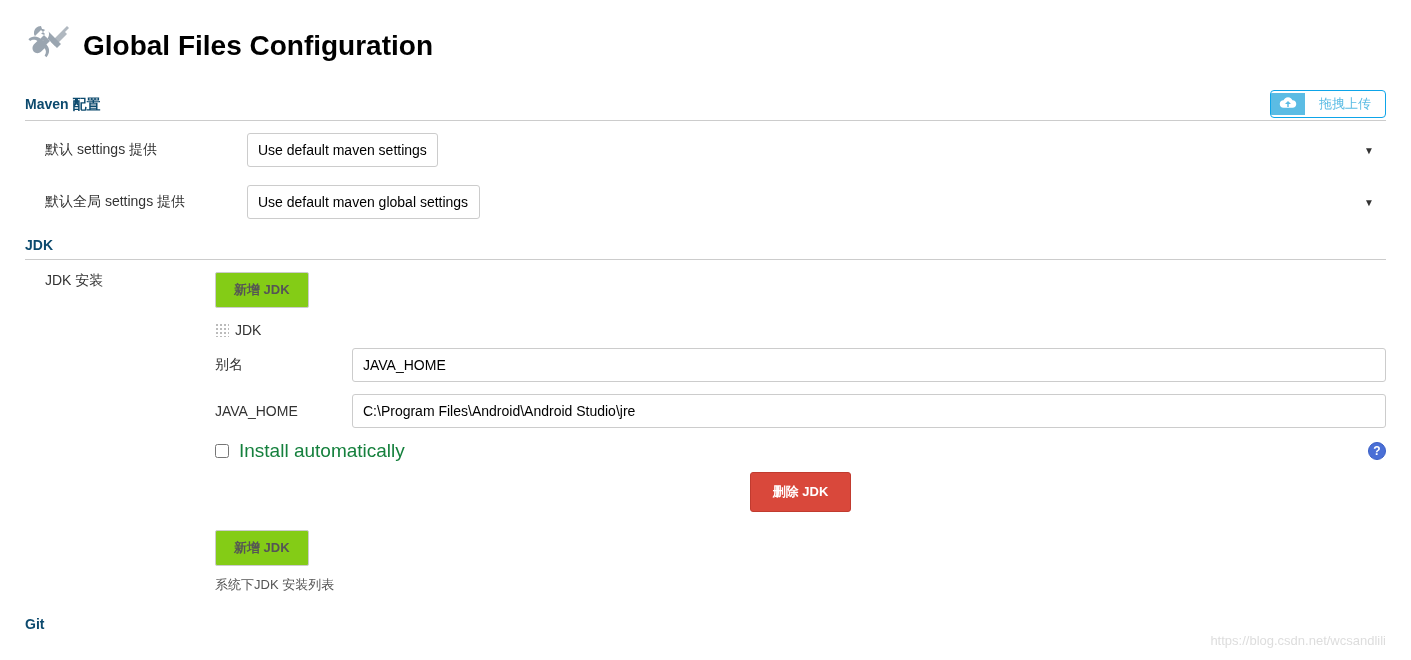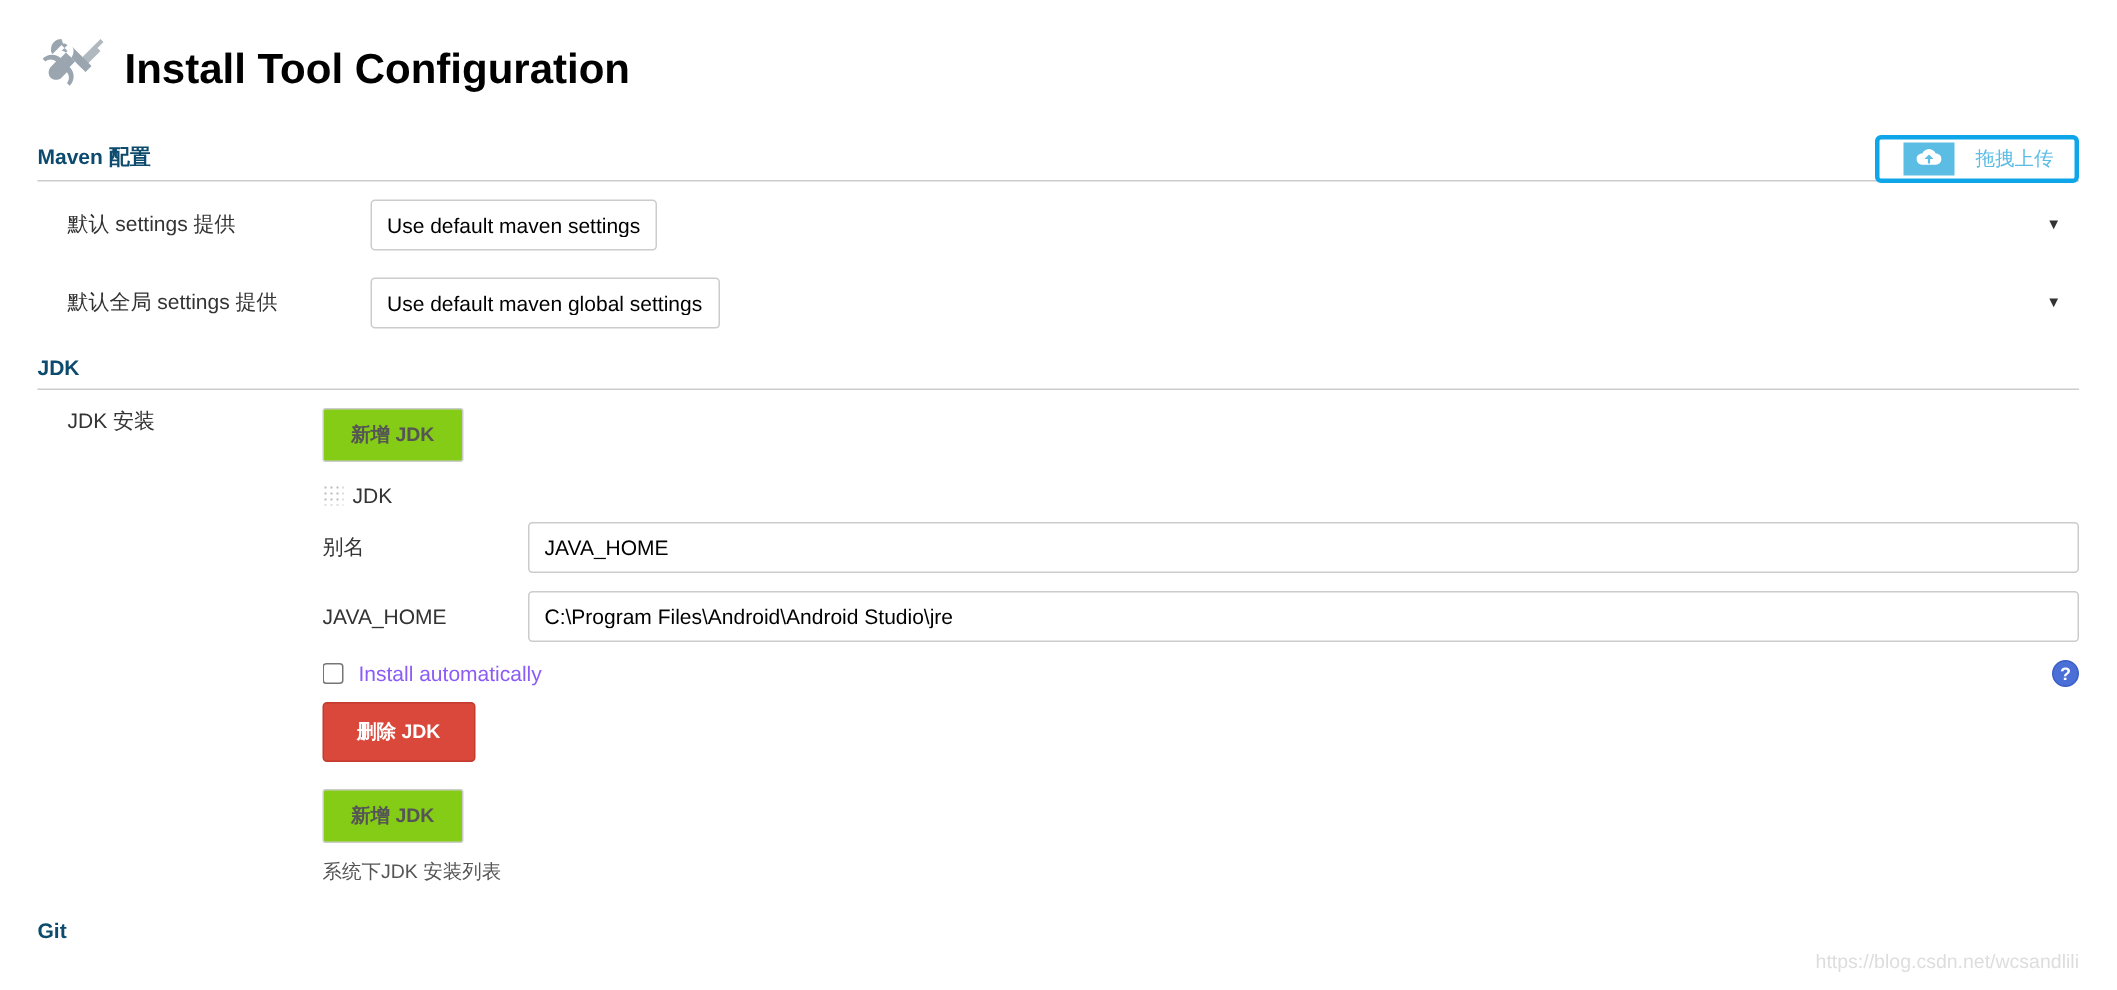--- a/index.html
+++ b/index.html
@@ -29,26 +29,25 @@
       font-size: 28px;
       font-weight: bold;
       color: #000;
     }
     .upload-badge {
       position: absolute;
       top: 90px;
       right: 25px;
       display: flex;
       align-items: center;
-      border: 3px solid #0ea5e9;
+      border: 1px solid #0ea5e9;
       border-radius: 4px;
       overflow: hidden;
       background: #fff;
       cursor: pointer;
-      padding-left: 16px;
     }
     .upload-badge-icon {
       background: #5bbce4;
       padding: 4px 8px;
       display: flex;
       align-items: center;
     }
     .upload-badge-icon svg {
       width: 18px;
       height: 14px;
@@ -175,41 +174,41 @@
       margin-top: 8px;
       margin-bottom: 10px;
       position: relative;
     }
     .checkbox-row input[type="checkbox"] {
       width: 14px;
       height: 14px;
       cursor: pointer;
     }
     .checkbox-label {
-      font-size: 14px;
-      color: #8b5cf6;
+      font-size: 19px;
+      color: #15803d;
     }
     .help-icon {
       margin-left: auto;
       width: 18px;
       height: 18px;
       border-radius: 50%;
       background: #4a6fd6;
       color: #fff;
       display: flex;
       align-items: center;
       justify-content: center;
       font-size: 12px;
       font-weight: bold;
       cursor: pointer;
       border: 1px solid #3a5fc6;
     }
     .delete-btn-row {
       display: flex;
-      justify-content: flex-start;
+      justify-content: center;
       margin-top: 6px;
       margin-bottom: 18px;
     }
     .btn-danger {
       background: #d9483b;
       color: #fff;
       border: 1px solid #c13b2f;
       padding: 10px 22px;
       font-size: 13px;
       font-weight: bold;
@@ -237,21 +236,21 @@
 <body>
 
 <div class="page-header">
   <span class="tools-icon">
     <svg viewBox="0 0 48 48">
       <path fill="#b0b8c0" d="M38 10 L42 6 L44 8 L40 12 L42 14 L30 26 L26 22 L38 10 Z"></path>
       <path fill="#9aa5b0" d="M20 28 C16 24 10 24 6 28 L8 30 C10 28 14 28 16 30 L12 34 C10 36 10 40 12 42 C14 44 18 44 20 42 L24 38 C26 40 26 44 24 46 L26 48 C30 44 30 38 26 34 L30 30 L26 26 L22 30 Z" transform="translate(-2,-6) scale(0.9)"></path>
       <path fill="#9aa5b0" d="M14 6 C10 6 7 9 7 13 C7 14 7 15 8 16 L14 10 L18 14 L12 20 C13 21 14 21 15 21 C19 21 22 18 22 14 C22 13 22 12 21 11 L34 24 L30 28 L17 15 C16 14 15 14 14 14 L18 10 C17 9 16 9 15 9 Z" transform="translate(2,0)"></path>
     </svg>
   </span>
-  <h1 class="page-title">Install Tool Configuration</h1>
+  <h1 class="page-title">Global Files Configuration</h1>
 </div>
 
 <div class="upload-badge">
   <span class="upload-badge-icon">
     <svg viewBox="0 0 24 18">
       <path fill="#fff" d="M6 14 C3 14 1 12 1 9 C1 6 3 4 6 4 C7 2 9 0 12 0 C15 0 17 2 18 4 C21 4 23 6 23 9 C23 12 21 14 18 14 Z M12 5 L8 9 L11 9 L11 13 L13 13 L13 9 L16 9 Z"></path>
     </svg>
   </span>
   <span class="upload-badge-text">拖拽上传</span>
 </div>

